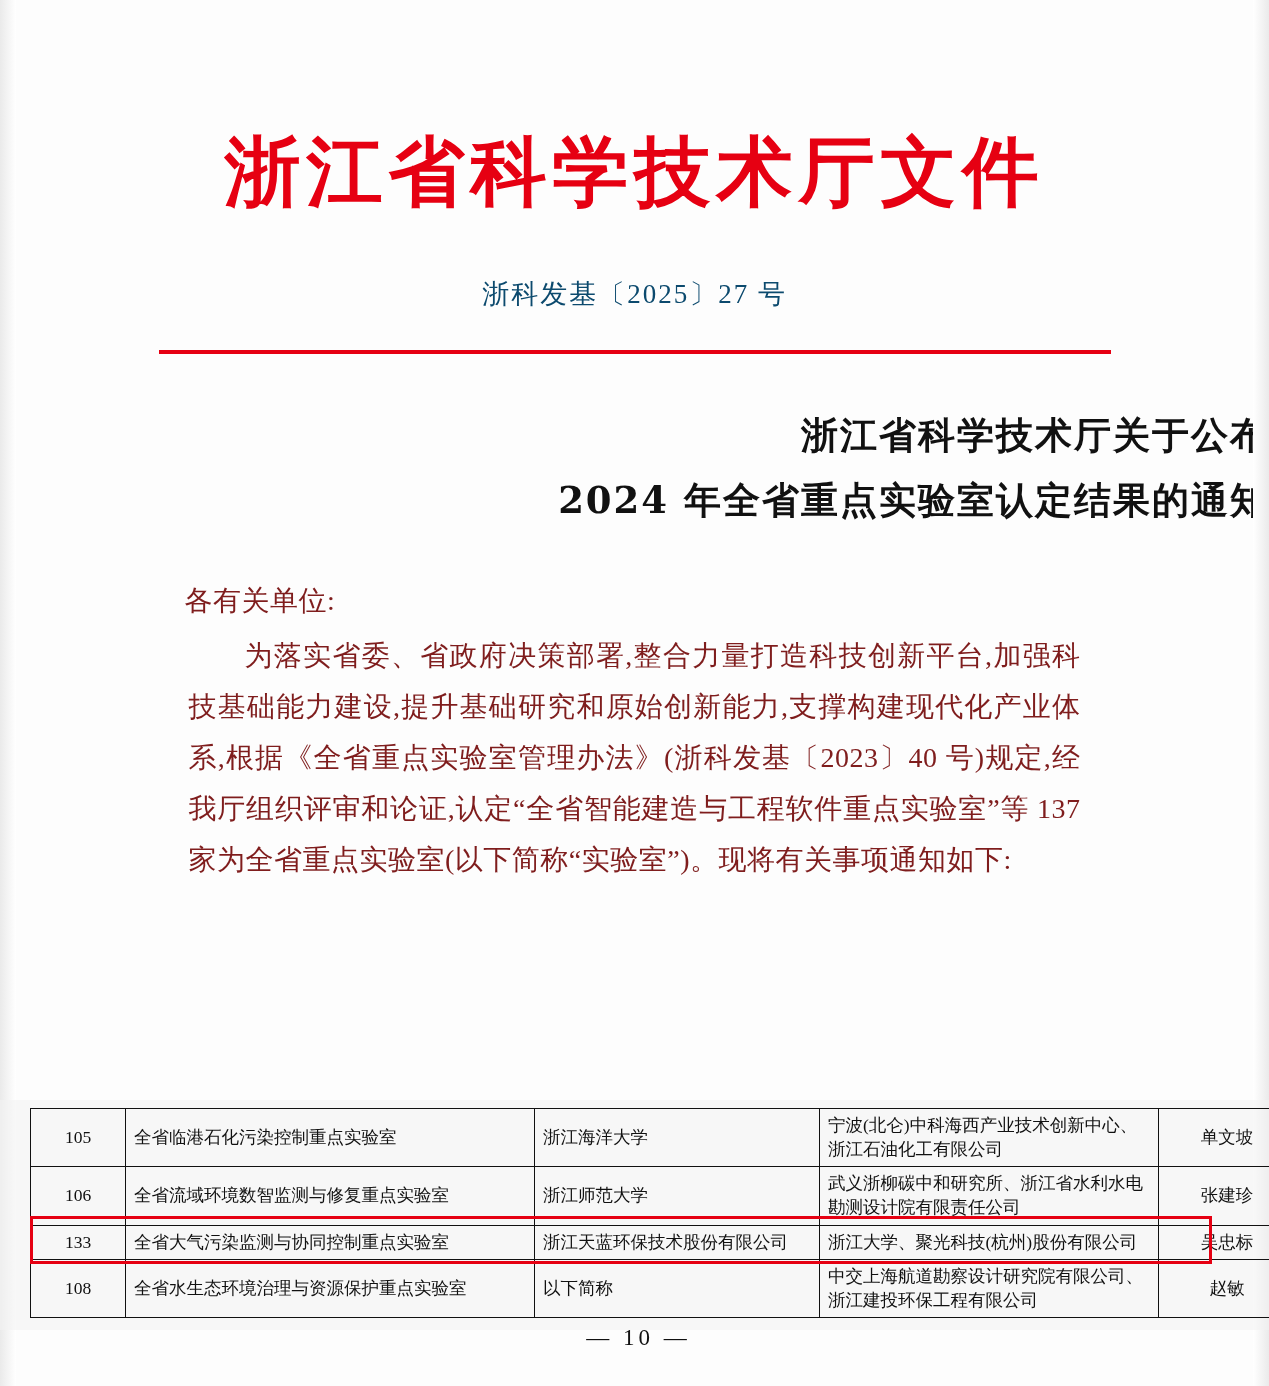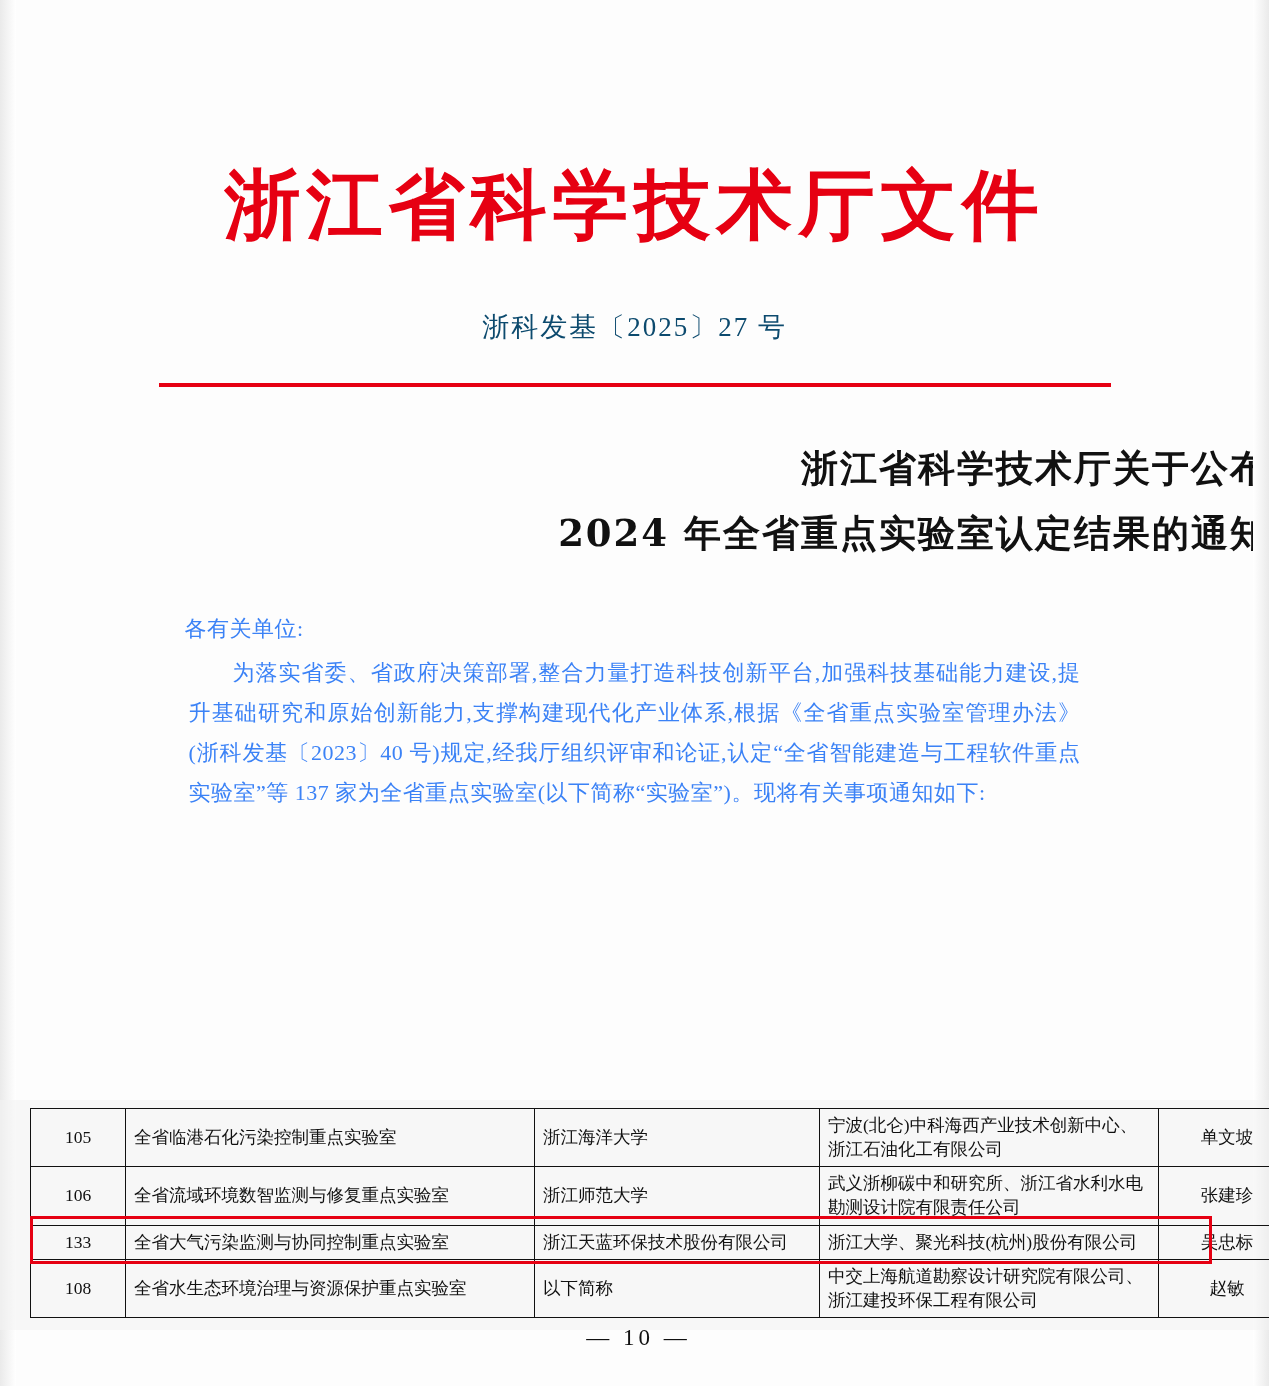--- a/index.html
+++ b/index.html
@@ -27,21 +27,20 @@
     padding-top: 130px;
   }
   .masthead-title {
     color: #e60012;
     font-family: "DejaVu Serif", "Liberation Serif", serif;
     font-weight: bold;
     font-size: 76px;
     letter-spacing: 6px;
     line-height: 1.1;
     white-space: nowrap;
-    margin-top: 33px;
   }
   .doc-number {
     text-align: center;
     margin-top: 62px;
     font-size: 27px;
     letter-spacing: 2px;
     color: #0c4a6e;
     font-family: "Liberation Serif", serif;
   }
   .red-rule {
@@ -61,24 +60,24 @@
     font-family: "DejaVu Serif", "Liberation Serif", serif;
   }
   .doc-title .line2 {
     display: block;
     margin-top: 6px;
   }
   
   .body-wrap {
     margin: 46px auto 0 auto;
     width: 900px;
-    font-size: 22px;
+    font-size: 28px;
     line-height: 1.82;
     letter-spacing: 0.5px;
-    color: #3b82f6;
+    color: #7f1d1d;
   }
   .salutation {
     margin: 0 0 2px 0;
   }
   .para {
     margin: 4px;
     text-indent: 2em;
     text-align: justify;
   }
   

